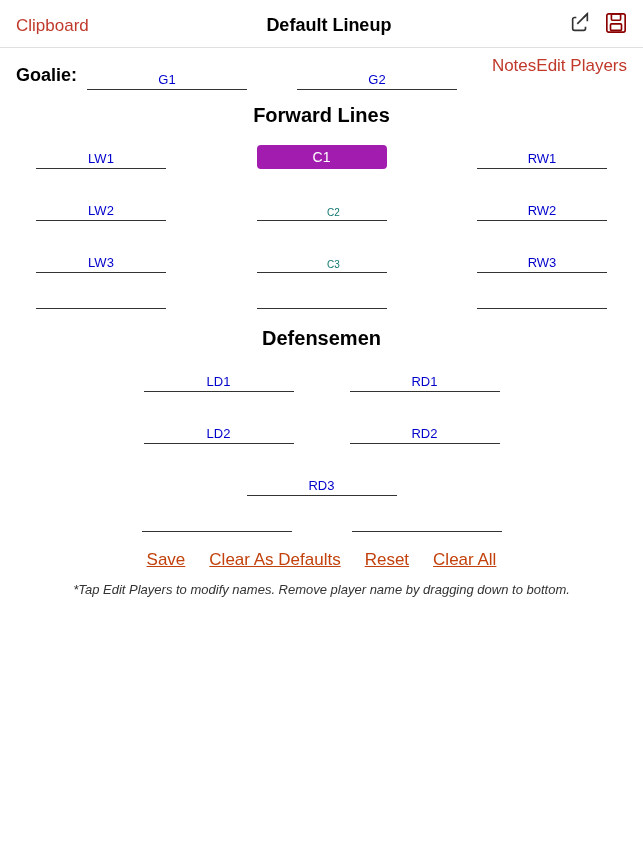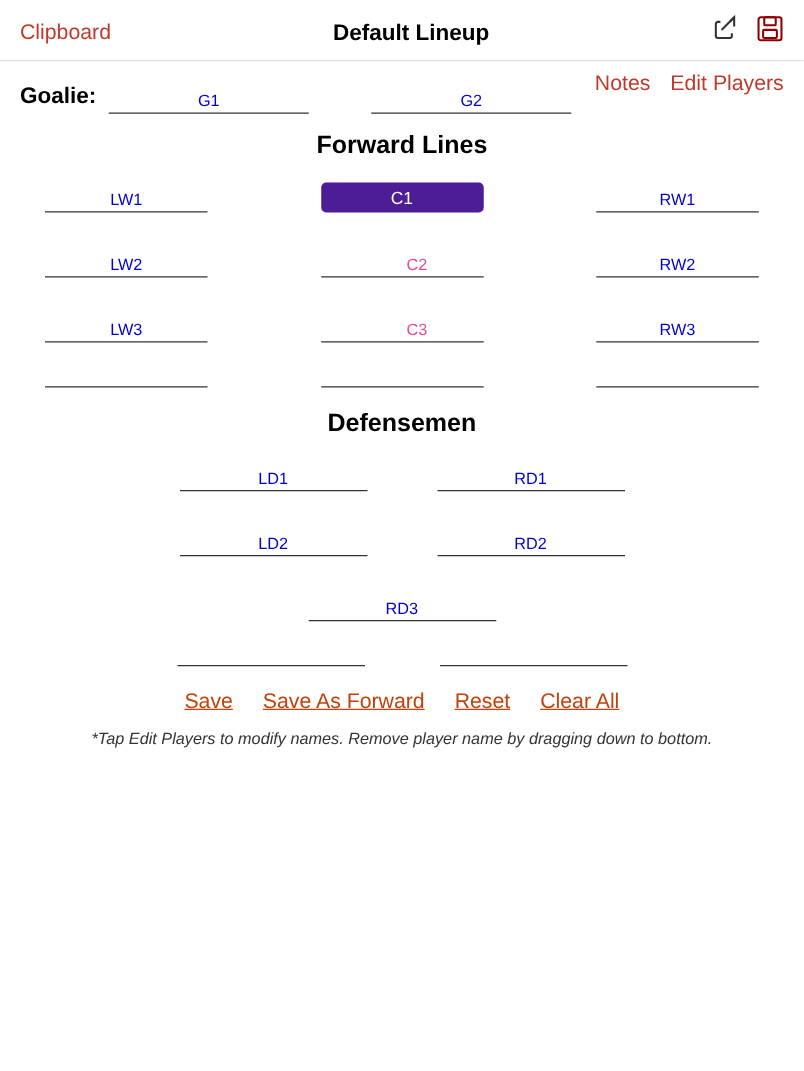--- a/index.html
+++ b/index.html
@@ -78,21 +78,20 @@
     }
     .player-line-wide {
       width: 160px;
     }
 
     .notes-edit-row {
       position: absolute;
       right: 0;
       top: 0;
       display: flex;
-      gap: 16px;
       text-align: center;
     }
     .notes-edit-row span {
       font-size: 17px;
       color: #c0392b;
       cursor: pointer;
     }
 
     
     .section-header {
@@ -118,33 +117,33 @@
       width: 130px;
     }
 
     
     .center-slot {
       display: flex;
       flex-direction: column;
       align-items: center;
     }
     .center-highlight {
-      background: #4c1d95;
+      background: #a21caf;
       color: #fff;
       padding: 4px 40px;
       border-radius: 4px;
       font-size: 14px;
       font-weight: 500;
       min-width: 130px;
       text-align: center;
       margin-bottom: 0;
     }
     .center-normal {
-      font-size: 13px;
-      color: #ec4899;
+      font-size: 10px;
+      color: #0f766e;
       margin-bottom: 2px;
       margin-left: 24px;
     }
 
     
     .blank-row {
       display: flex;
       justify-content: space-between;
       align-items: flex-end;
       margin-bottom: 18px;
@@ -350,20 +349,20 @@
     </div>
 
     <div class="defense-blank-row">
       <div class="defense-blank-line"></div>
       <div class="defense-blank-line"></div>
     </div>
   </div>
 
   <div class="bottom-buttons">
     <button class="btn-link">Save</button>
-    <button class="btn-link">Save As Forward</button>
+    <button class="btn-link">Clear As Defaults</button>
     <button class="btn-link">Reset</button>
     <button class="btn-link">Clear All</button>
   </div>
 
   <div class="footer-note">*Tap Edit Players to modify names.  Remove player name by dragging down to bottom.</div>
 
 </div>
 
 </body></html>

